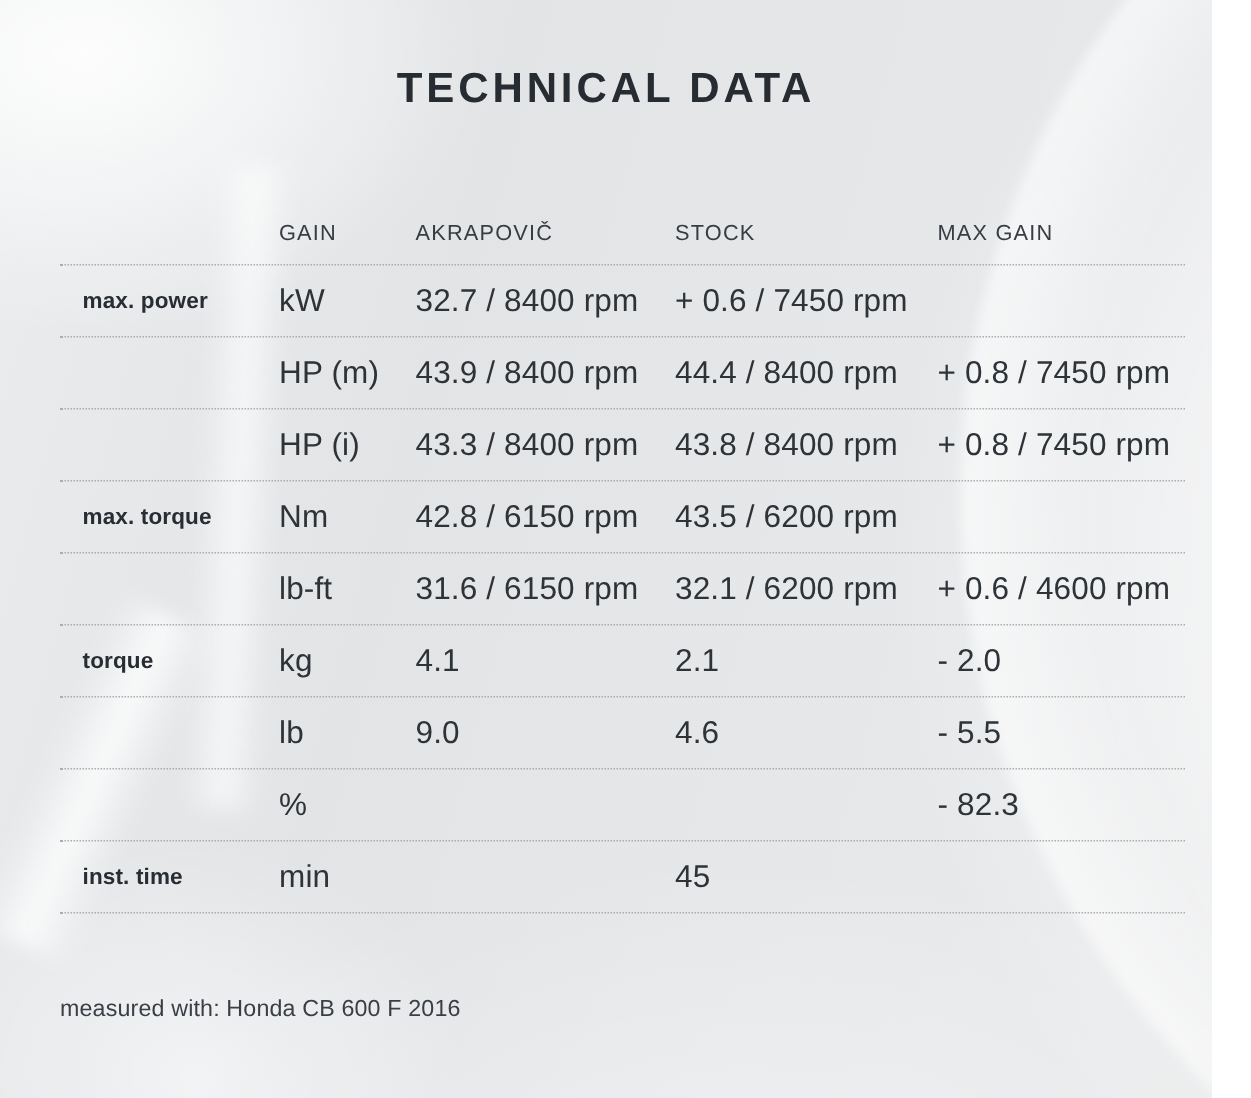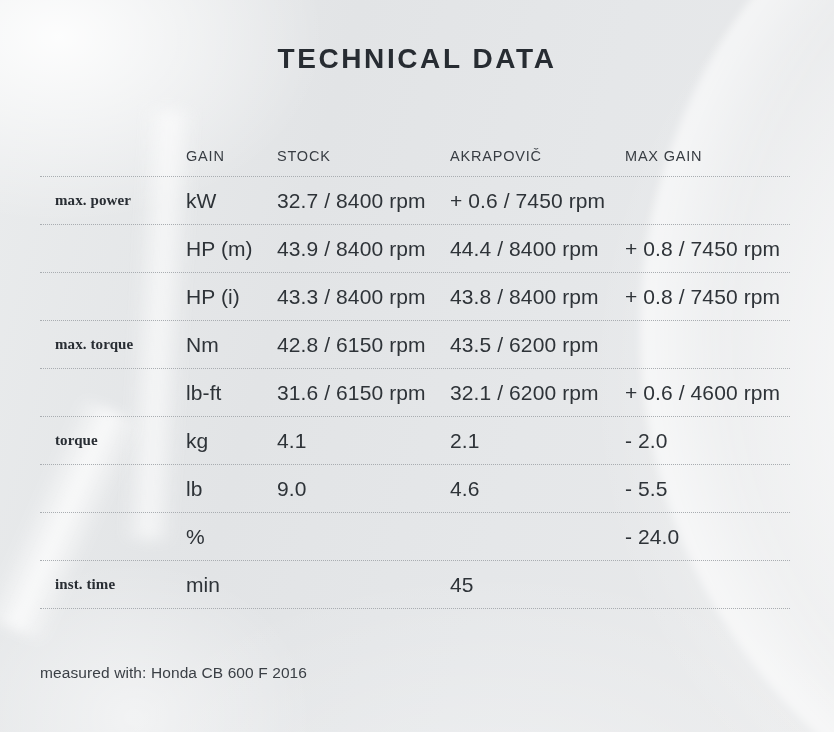--- a/index.html
+++ b/index.html
@@ -1,28 +1,29 @@
 <!DOCTYPE html>
 <html><head>
 <meta charset="utf-8">
 <style>
   html, body { margin: 0; padding: 0; background: #ffffff; }
 
   .screen {
     position: relative;
-    width: 834px;
+    width: 760px;
     height: 732px;
     overflow: hidden;
     font-family: "Liberation Sans", sans-serif;
     background:
       radial-gradient(ellipse 430px 300px at 7% 5%, rgba(255,255,255,0.9), rgba(255,255,255,0) 62%),
       radial-gradient(ellipse 300px 260px at 16% 98%, rgba(255,255,255,0.55), rgba(255,255,255,0) 60%),
       radial-gradient(circle 520px at 1150px 380px, rgba(255,255,255,0.55) 300px, rgba(255,255,255,0) 560px),
       radial-gradient(ellipse 700px 420px at 60% 112%, rgba(255,255,255,0.35), rgba(255,255,255,0) 60%),
       linear-gradient(105deg, #eaeced 0%, #e2e4e6 35%, #e5e7e9 62%, #e9eaeb 100%);
+    padding-left: 48px;
   }
 
   
   .streak { position: absolute; pointer-events: none; }
   .streak-vertical {
     left: 133px; top: 110px; width: 52px; height: 430px;
     background: linear-gradient(90deg, rgba(255,255,255,0) 0%, rgba(255,255,255,0.85) 50%, rgba(255,255,255,0) 100%);
     transform: rotate(3deg);
     filter: blur(7px);
     opacity: 0.8;
@@ -74,21 +75,20 @@
     font-size: 21px;
     color: #2e3338;
     letter-spacing: 0.1px;
     white-space: nowrap;
   }
   .cell.label, .th.label { padding-left: 15px; }
   .cell.label {
     font-weight: bold;
     font-size: 15px;
     color: #282d33;
-    font-family: Liberation Serif, serif;
   }
 
   .footer-note {
     position: absolute;
     left: 40px; top: 664px;
     font-size: 15.5px;
     color: #3a3f45;
     letter-spacing: 0.1px;
   }
 </style>
@@ -101,22 +101,22 @@
   <div class="streak streak-diagonal"></div>
   <div class="streak streak-right-arc"></div>
 
   <div class="page-title">TECHNICAL DATA</div>
 
   <div class="data-table">
 
     <div class="t-head">
       <div class="th label"></div>
       <div class="th">GAIN</div>
+      <div class="th">AKRAPOVIČ</div>
       <div class="th">STOCK</div>
-      <div class="th">AKRAPOVIČ</div>
       <div class="th">MAX GAIN</div>
     </div>
 
     <div class="t-row">
       <div class="cell label">max. power</div>
       <div class="cell">kW</div>
       <div class="cell">32.7 / 8400 rpm</div>
       <div class="cell">+ 0.6 / 7450 rpm</div>
     </div>
 
@@ -165,21 +165,21 @@
       <div class="cell">9.0</div>
       <div class="cell">4.6</div>
       <div class="cell">- 5.5</div>
     </div>
 
     <div class="t-row">
       <div class="cell label"></div>
       <div class="cell">%</div>
       <div class="cell"></div>
       <div class="cell"></div>
-      <div class="cell">- 24.0</div>
+      <div class="cell">- 82.3</div>
     </div>
 
     <div class="t-row">
       <div class="cell label">inst. time</div>
       <div class="cell">min</div>
       <div class="cell"></div>
       <div class="cell">45</div>
       <div class="cell"></div>
     </div>
 

